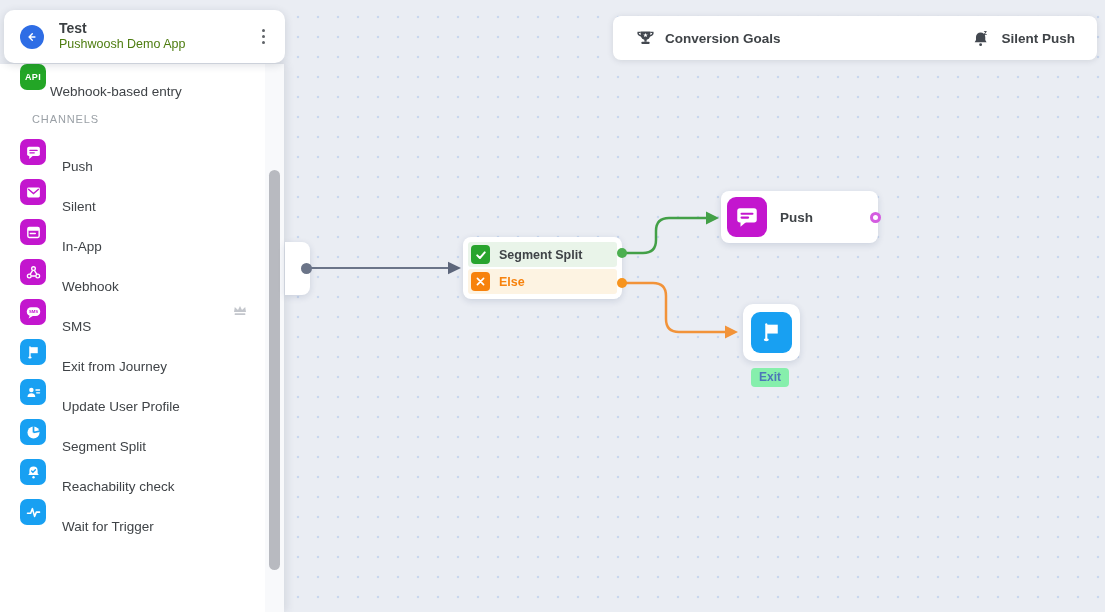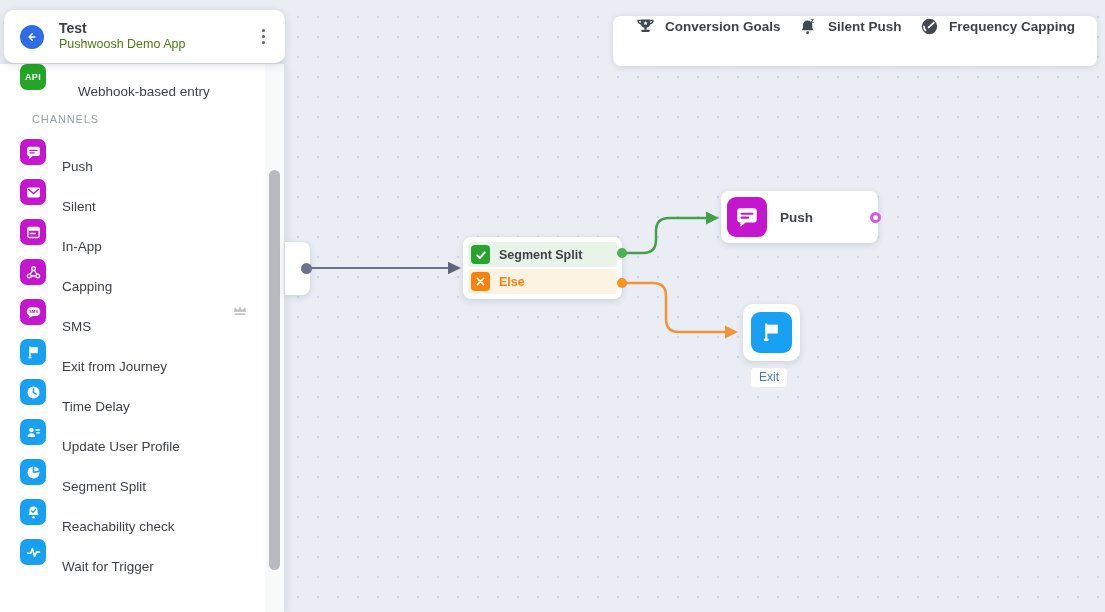--- a/index.html
+++ b/index.html
@@ -9,21 +9,21 @@
   .dot-grid { position:absolute; inset:0;
     background-image: radial-gradient(circle, #c9d7ee 1.4px, transparent 1.6px);
     background-size:20px 20px; background-position:8px 7px; }
 
   
   .sidebar { position:absolute; left:0; top:64px; bottom:0; width:284px; background:#ffffff;
     box-shadow: 3px 0 8px rgba(40,50,70,.10); z-index:3; }
   .scroll-track { position:absolute; top:0; bottom:0; left:265px; width:19px; background:#f8f9fb; }
   .scroll-thumb { position:absolute; left:269px; top:106px; width:11px; height:400px;
     background:#b8bac0; border-radius:6px; }
-  .entry-row { height:26px; display:flex; align-items:center; gap:32px; padding:0 40px 0 20px; }
+  .entry-row { height:26px; display:flex; align-items:center; gap:4px; padding:0 40px 0 20px; }
   .section-label { padding:0 32px; margin:23px 0 7px; font-size:11px; font-weight:400;
     color:#9aa0a6; letter-spacing:.9px; }
   .section-label.flow { margin-top:17px; margin-bottom:6px; }
   .nav-row { height:40px; display:flex; align-items:center; gap:16px; padding:0 36px 0 20px; cursor:grab; }
   .nav-label { font-size:13.5px; color:#3f4347;margin-top:28px; }
   .sq-icon { width:26px; height:26px; border-radius:7px; flex:0 0 auto;
     display:flex; align-items:center; justify-content:center; }
   .sq-icon svg { display:block; }
   .magenta { background:#c316ce; }
   .blue { background:#18a0f2; }
@@ -36,23 +36,23 @@
     padding:0 12px 0 16px; z-index:6; }
   .back-btn { width:24px; height:24px; border-radius:50%; background:#2e6de5; display:flex;
     align-items:center; justify-content:center; cursor:pointer; flex:0 0 auto; }
   .title-block { margin-left:15px; line-height:1.25; }
   .app-title { font-size:14px; font-weight:700; color:#3c4043; }
   .app-subtitle { font-size:12.5px; color:#4d7c0f; }
   .kebab { margin-left:auto; padding:4px 8px; cursor:pointer; display:flex; flex-direction:column; gap:2.5px; }
   .kebab i { width:3.5px; height:3.5px; border-radius:50%; background:#5f6368; }
 
   
-  .toolbar { position:absolute; left:613px; top:16px; width:484px; height:50px; background:#fff;
+  .toolbar { position:absolute; left:613px; top:16px; width:484px; height:44px; background:#fff;
     border-radius:8px; box-shadow:0 1px 6px rgba(40,50,70,.13); display:flex; align-items:flex-start;
-    justify-content:space-between; padding:0 22px; z-index:6; }
+    justify-content:space-between; padding:12px 22px; z-index:6; }
   .tb-item { display:flex; align-items:center; gap:9px; cursor:pointer; }
   .tb-label { font-size:13.5px; font-weight:700; color:#3f4347; }
 
   
   .arrow-layer { position:absolute; inset:0; z-index:5; pointer-events:none; }
   .node { position:absolute; background:#fff; box-shadow:0 2px 7px rgba(21,44,91,.14); z-index:6; }
   .entry-stub { left:285px; top:242px; width:25px; height:53px; border-radius:0 8px 8px 0; }
   .entry-dot { position:absolute; left:16px; top:21px; width:11px; height:11px; border-radius:50%;
     background:#6b7488; }
 
@@ -74,22 +74,22 @@
   .push-node { left:721px; top:191px; width:157px; height:52px; border-radius:8px;
     display:flex; align-items:center; padding:0 10px 0 6px; }
   .push-node .sq-icon { width:40px; height:40px; border-radius:9px; }
   .push-label { font-size:13.5px; font-weight:700; color:#3f4347; margin-left:13px; }
   .ring-port { position:absolute; right:-3px; top:21px; width:11px; height:11px; border-radius:50%;
     background:#fff; border:3px solid #d45ce0; }
 
   .exit-node { left:743px; top:304px; width:57px; height:57px; border-radius:10px;
     display:flex; align-items:center; justify-content:center; }
   .exit-node .sq-icon { width:41px; height:41px; border-radius:9px; }
-  .exit-tag { position:absolute; left:751px; top:368px; padding:2px 8px 3px; background:#ffffff;
-    color:#4d77b8; font-size:12px; font-weight:400; border-radius:4px; z-index:6; }
+  .exit-tag { position:absolute; left:751px; top:368px; padding:2px 8px 3px; background:#86efac;
+    color:#4d77b8; font-size:12px; font-weight:700; border-radius:4px; z-index:6; }
 </style>
 </head>
 <body>
 
 <div class="stage">
   <div class="dot-grid"></div>
 
   <svg class="arrow-layer" width="1105" height="612" viewBox="0 0 1105 612">
     <path d="M311 268 H449" stroke="#6b7488" stroke-width="2" fill="none"></path>
     <polygon points="461,268 448,261.8 448,274.2" fill="#5d667b"></polygon>
@@ -138,21 +138,21 @@
     </div>
     <div class="nav-row">
       <span class="sq-icon magenta">
         <svg width="17" height="17" viewBox="0 0 24 24" fill="none" stroke="#fff" stroke-width="1.9">
             <circle cx="12" cy="6.5" r="2.6"></circle>
             <circle cx="6" cy="17" r="2.6"></circle>
             <circle cx="18" cy="17" r="2.6"></circle>
             <path d="M10.8 9 L7.2 14.6 M13.2 9 L16.8 14.6 M8.8 17 h6.4"></path>
           </svg>
       </span>
-      <span class="nav-label">Capping</span>
+      <span class="nav-label">Webhook</span>
     </div>
     <div class="nav-row">
       <span class="sq-icon magenta">
         <svg width="17" height="17" viewBox="0 0 24 24">
             <rect x="2.5" y="4.5" width="19" height="12.5" rx="6" fill="#fff"></rect>
             <polygon points="7,16 5,20.5 11.5,16.5" fill="#fff"></polygon>
             <text x="5.6" y="13" font-size="6" font-weight="bold" fill="#c316ce" font-family="Liberation Sans, sans-serif">SMS</text>
           </svg>
       </span>
       <span class="nav-label">SMS</span>
@@ -167,29 +167,20 @@
 
     <div class="nav-row">
       <span class="sq-icon blue">
         <svg width="17" height="17" viewBox="0 0 24 24">
             <path d="M7 4 v15" stroke="#fff" stroke-width="2" stroke-linecap="round"></path>
             <rect x="7" y="4.5" width="11" height="8.5" fill="#fff"></rect>
             <ellipse cx="7" cy="19" rx="2.4" ry="1.3" fill="#fff"></ellipse>
           </svg>
       </span>
       <span class="nav-label">Exit from Journey</span>
-    </div>
-    <div class="nav-row">
-      <span class="sq-icon blue">
-        <svg width="17" height="17" viewBox="0 0 24 24">
-            <circle cx="12" cy="12" r="8.5" fill="#fff"></circle>
-            <path d="M12 7 V12 L15.8 14.2" stroke="#18a0f2" stroke-width="2.2" fill="none" stroke-linecap="round"></path>
-          </svg>
-      </span>
-      <span class="nav-label">Time Delay</span>
     </div>
     <div class="nav-row">
       <span class="sq-icon blue">
         <svg width="17" height="17" viewBox="0 0 24 24" fill="#fff">
             <circle cx="9" cy="8.5" r="3.2"></circle>
             <path d="M3.5 18.5 q0 -5.5 5.5 -5.5 t5.5 5.5 z"></path>
             <path d="M15.5 8.5 h5 M16.5 12.5 h4" stroke="#fff" stroke-width="2" stroke-linecap="round"></path>
           </svg>
       </span>
       <span class="nav-label">Update User Profile</span>
@@ -255,28 +246,20 @@
       <span class="tb-label">Conversion Goals</span>
     </div>
     <div class="tb-item">
       <svg width="21" height="21" viewBox="0 0 24 24">
           <path d="M11 5 a5.3 5.3 0 0 1 5.3 5.3 v3.4 l1.5 2.6 H4.2 l1.5 -2.6 v-3.4 A5.3 5.3 0 0 1 11 5 z" fill="#434850"></path>
           <circle cx="11" cy="19" r="1.6" fill="#434850"></circle>
           <text x="14.2" y="7.6" font-size="8" font-weight="bold" fill="#434850" font-family="Liberation Sans, sans-serif">z</text>
         </svg>
       <span class="tb-label">Silent Push</span>
     </div>
-    <div class="tb-item">
-      <svg width="21" height="21" viewBox="0 0 24 24">
-          <circle cx="12" cy="12" r="8.8" fill="#434850"></circle>
-          <path d="M11 13 L17 7.6" stroke="#fff" stroke-width="2.2" stroke-linecap="round"></path>
-          <path d="M7.5 16.5 a6.3 6.3 0 0 1 -1.8 -4.5" stroke="#fff" stroke-width="2" fill="none" stroke-linecap="round"></path>
-        </svg>
-      <span class="tb-label">Frequency Capping</span>
-    </div>
   </div>
 
   <div class="node entry-stub">
     <span class="entry-dot"></span>
   </div>
 
   <div class="node split-node">
     <div class="branch-row branch-true">
       <span class="mini-icon mini-green">
         <svg width="12" height="12" viewBox="0 0 16 16">

